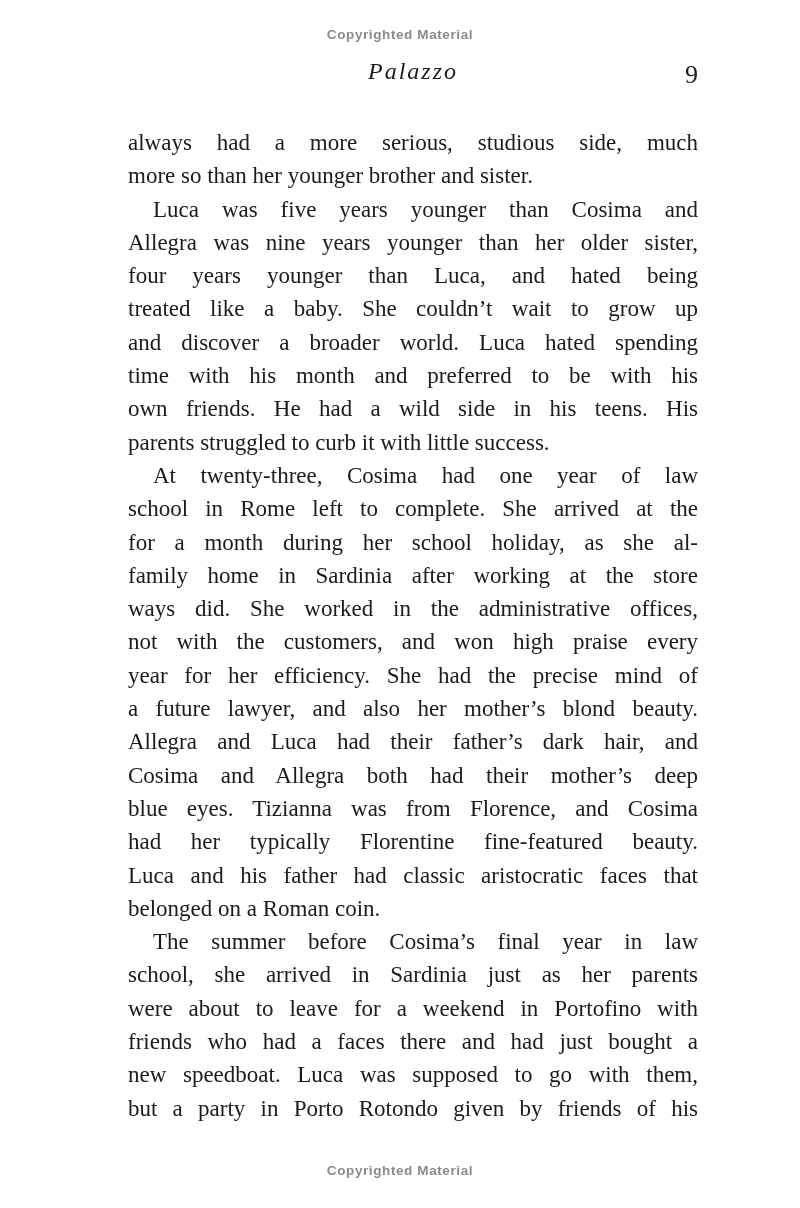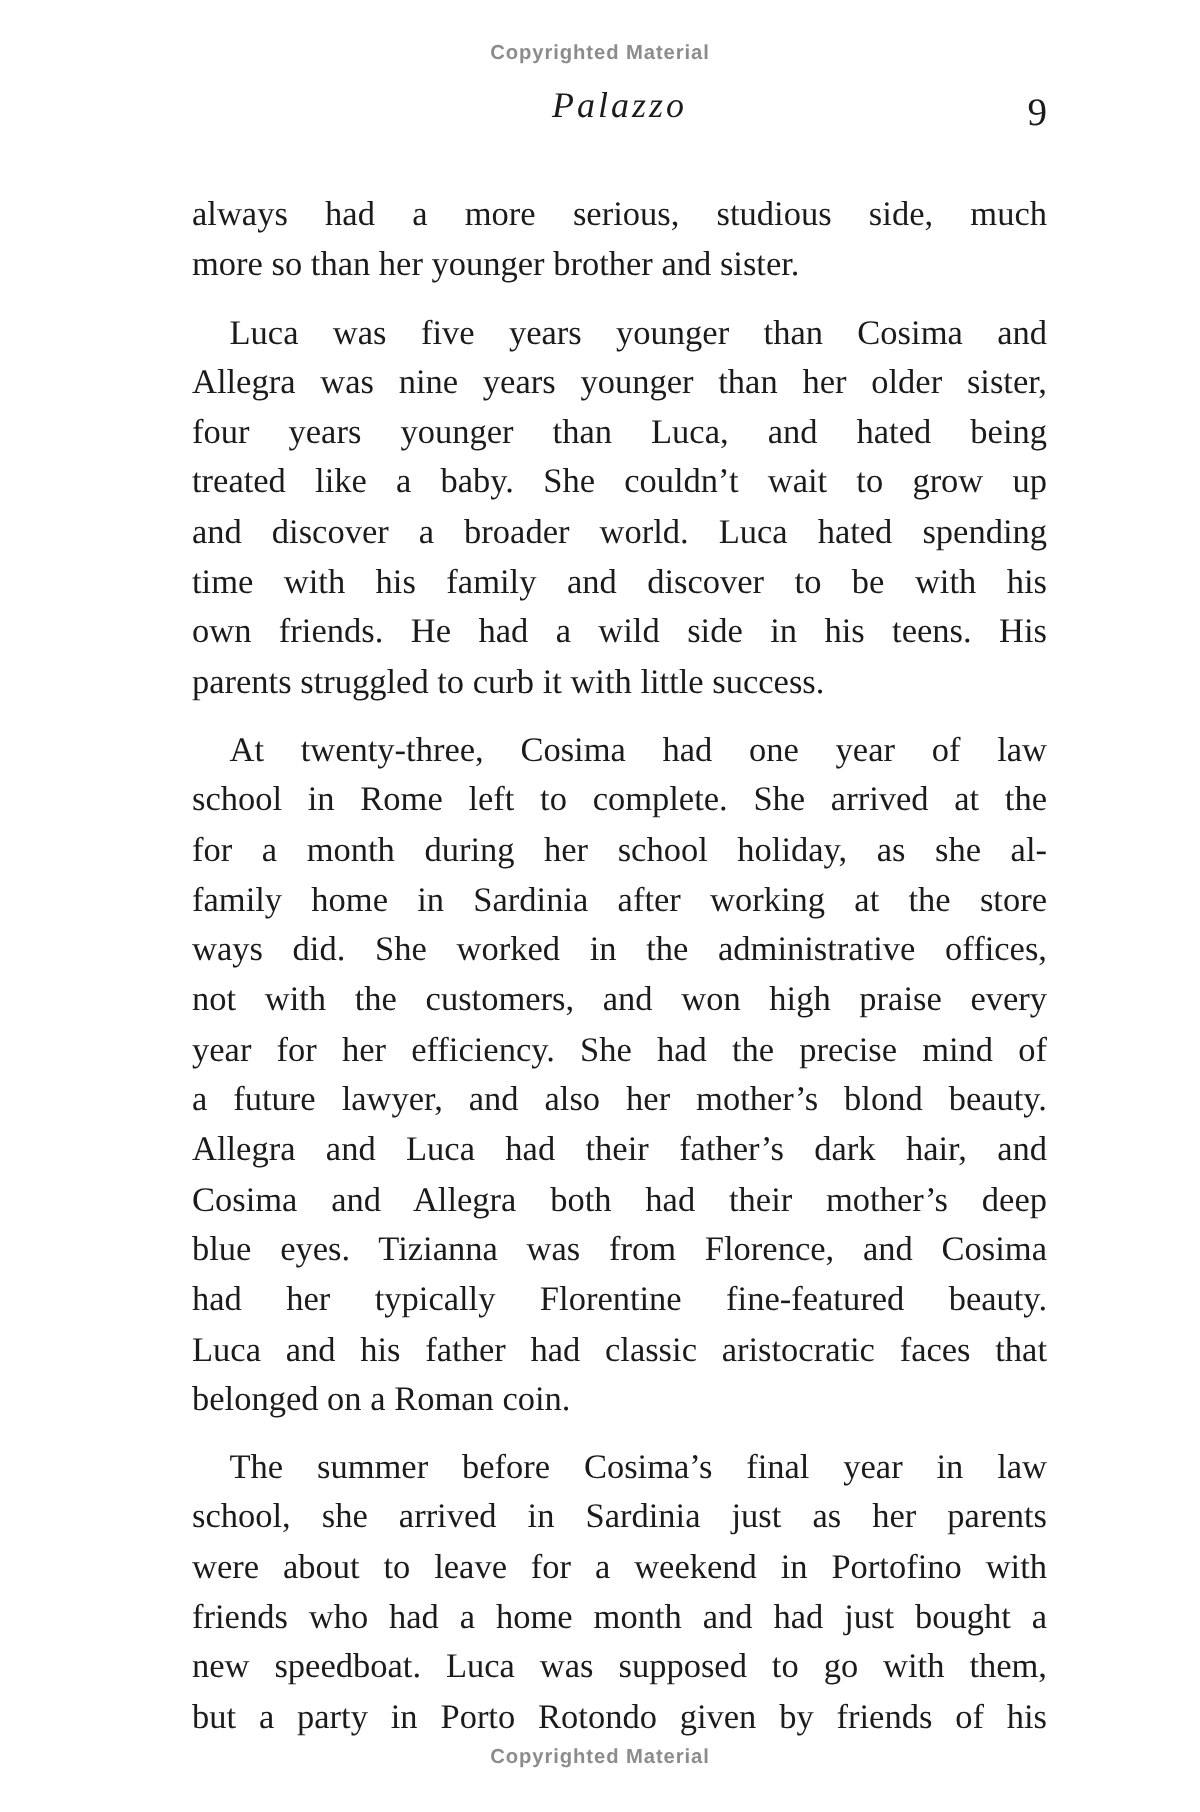--- a/index.html
+++ b/index.html
@@ -64,21 +64,21 @@
     font-size: 23px;
     line-height: 33.3px;
     color: var(--text-color);
   }
   .line {
     text-align: justify;
     text-align-last: justify;
     white-space: normal;
   }
   .line.no-j { text-align-last: left; }
-  .line.indent { text-indent: 25px; margin-top: 12px; }
+  .line.indent { text-indent: 25px; }
 </style>
 </head>
 <body>
 
 <div class="page">
 
   <div class="notice top">Copyrighted Material</div>
 
   <div class="running-header">
     <span class="running-title">Palazzo</span>
@@ -86,40 +86,40 @@
   </div>
 
   <div class="body-text">
       <div class="line">always had a more serious, studious side, much</div>
       <div class="line no-j">more so than her younger brother and sister.</div>
       <div class="line indent">Luca was five years younger than Cosima and</div>
       <div class="line">Allegra was nine years younger than her older sister,</div>
       <div class="line">four years younger than Luca, and hated being</div>
       <div class="line">treated like a baby. She couldn’t wait to grow up</div>
       <div class="line">and discover a broader world. Luca hated spending</div>
-      <div class="line">time with his family and discover to be with his</div>
+      <div class="line">time with his month and preferred to be with his</div>
       <div class="line">own friends. He had a wild side in his teens. His</div>
       <div class="line no-j">parents struggled to curb it with little success.</div>
       <div class="line indent">At twenty-three, Cosima had one year of law</div>
       <div class="line">school in Rome left to complete. She arrived at the</div>
       <div class="line">for a month during her school holiday, as she al-</div>
       <div class="line">family home in Sardinia after working at the store</div>
       <div class="line">ways did. She worked in the administrative offices,</div>
       <div class="line">not with the customers, and won high praise every</div>
       <div class="line">year for her efficiency. She had the precise mind of</div>
       <div class="line">a future lawyer, and also her mother’s blond beauty.</div>
       <div class="line">Allegra and Luca had their father’s dark hair, and</div>
       <div class="line">Cosima and Allegra both had their mother’s deep</div>
       <div class="line">blue eyes. Tizianna was from Florence, and Cosima</div>
       <div class="line">had her typically Florentine fine-featured beauty.</div>
       <div class="line">Luca and his father had classic aristocratic faces that</div>
       <div class="line no-j">belonged on a Roman coin.</div>
       <div class="line indent">The summer before Cosima’s final year in law</div>
       <div class="line">school, she arrived in Sardinia just as her parents</div>
       <div class="line">were about to leave for a weekend in Portofino with</div>
-      <div class="line">friends who had a home month and had just bought a</div>
+      <div class="line">friends who had a faces there and had just bought a</div>
       <div class="line">new speedboat. Luca was supposed to go with them,</div>
       <div class="line">but a party in Porto Rotondo given by friends of his</div>
     </div>
 
   <div class="notice bottom">Copyrighted Material</div>
 
 </div>
 
 </body></html>

